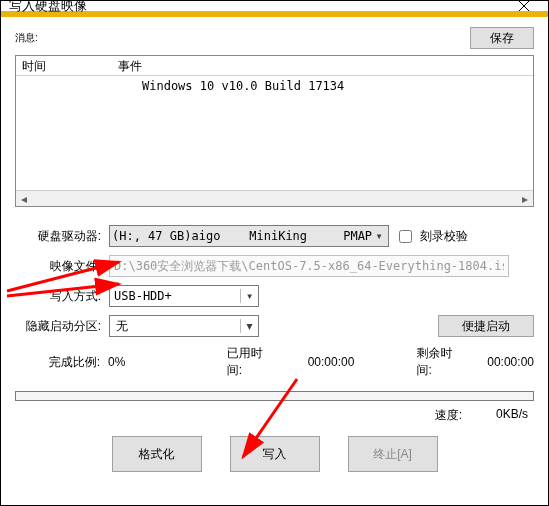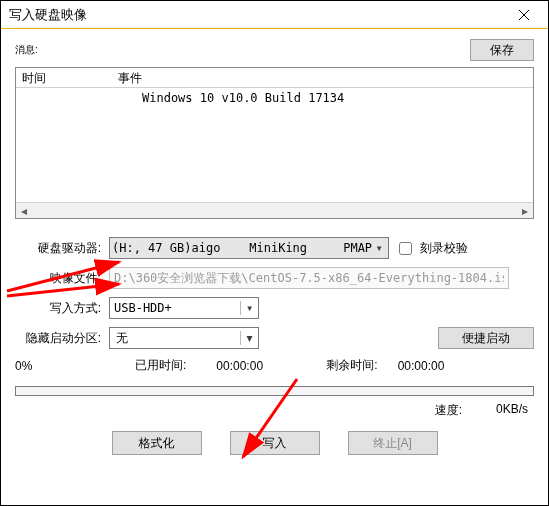--- a/index.html
+++ b/index.html
@@ -1,18 +1,18 @@
 <!DOCTYPE html>
 <html><head>
 <meta charset="utf-8">
 <style>
 * { box-sizing: border-box; margin: 0; padding: 0; }
 body { font-family: "Microsoft YaHei", "SimSun", sans-serif; font-size: 12px; background: #fff; }
 .window { position: relative; width: 549px; height: 506px; border: 1px solid #000; background: #fff; }
-.titlebar { height: 28px; background: #fff; border-bottom: 1px solid #eab308; display: flex; align-items: center; padding: 0 8px; }
+.titlebar { height: 16px; background: #fff; border-bottom: 6px solid #eab308; display: flex; align-items: center; padding: 0 8px; }
 .titlebar .title { flex: 1; font-size: 13px; }
 .titlebar .close { width: 32px; height: 18px; display: flex; align-items: center; justify-content: center; cursor: default; }
 .titlebar .close svg { width: 12px; height: 12px; }
 .content { padding: 10px 14px 0 14px; }
 .row1 { display: flex; align-items: center; margin-bottom: 6px; }
 .row1 .label { font-size: 10px; }
 .row1 .spacer { flex: 1; }
 .save-btn { width: 64px; height: 22px; background: #e1e1e1; border: 1px solid #a0a0a0; font-size: 12px; }
 .log-box { border: 1px solid #888; height: 152px; display: flex; flex-direction: column; overflow: hidden; }
 .log-header { display: flex; height: 20px; border-bottom: 1px solid #d0d0d0; font-size: 12px; }
@@ -45,21 +45,21 @@
 .status-row .lbl1 { width: 94px; text-align: right; padding-right: 8px; }
 .status-row .v1 { width: 120px; }
 .status-row .lbl2 { }
 .status-row .v2 { margin-left: 30px; width: 110px; }
 .status-row .lbl3 { }
 .status-row .v3 { margin-left: 20px; }
 .progress-bar { margin: 12px 0 6px 0; height: 10px; border: 1px solid #7a7a7a; background: #f5f5f5; }
 .speed-row { display: flex; justify-content: flex-end; font-size: 12px; margin-bottom: 12px; padding-right: 6px; }
 .speed-row .lbl { margin-right: 34px; }
 .btn-row { display: flex; gap: 28px; justify-content: center; padding-bottom: 12px; }
-.btn-row button { width: 90px; height: 24px; background: #e1e1e1; border: 1px solid #a0a0a0; font-size: 12px; }
+.btn-row button { width: 90px; height: 36px; background: #e1e1e1; border: 1px solid #a0a0a0; font-size: 12px; }
 .btn-row button.disabled { color: #888; }
 .arrow-overlay { position: absolute; pointer-events: none; left: 0; top: 0; width: 100%; height: 100%; }
 </style>
 </head>
 <body>
 
 <div class="window">
 
   <div class="titlebar">
     <span class="title">写入硬盘映像</span>
@@ -127,20 +127,21 @@
       <div class="form-row">
         <div class="form-label">隐藏启动分区:</div>
         <div class="hide-select">
           <span class="val">无</span>
           <span class="dd">▾</span>
         </div>
         <button class="bian-btn">便捷启动</button>
       </div>
 
       <div class="status-row">
+        <span class="lbl1">完成比例:</span>
         <span class="v1">0%</span>
         <span class="lbl2">已用时间:</span>
         <span class="v2">00:00:00</span>
         <span class="lbl3">剩余时间:</span>
         <span class="v3">00:00:00</span>
       </div>
 
       <div class="progress-bar"></div>
 
       <div class="speed-row">

